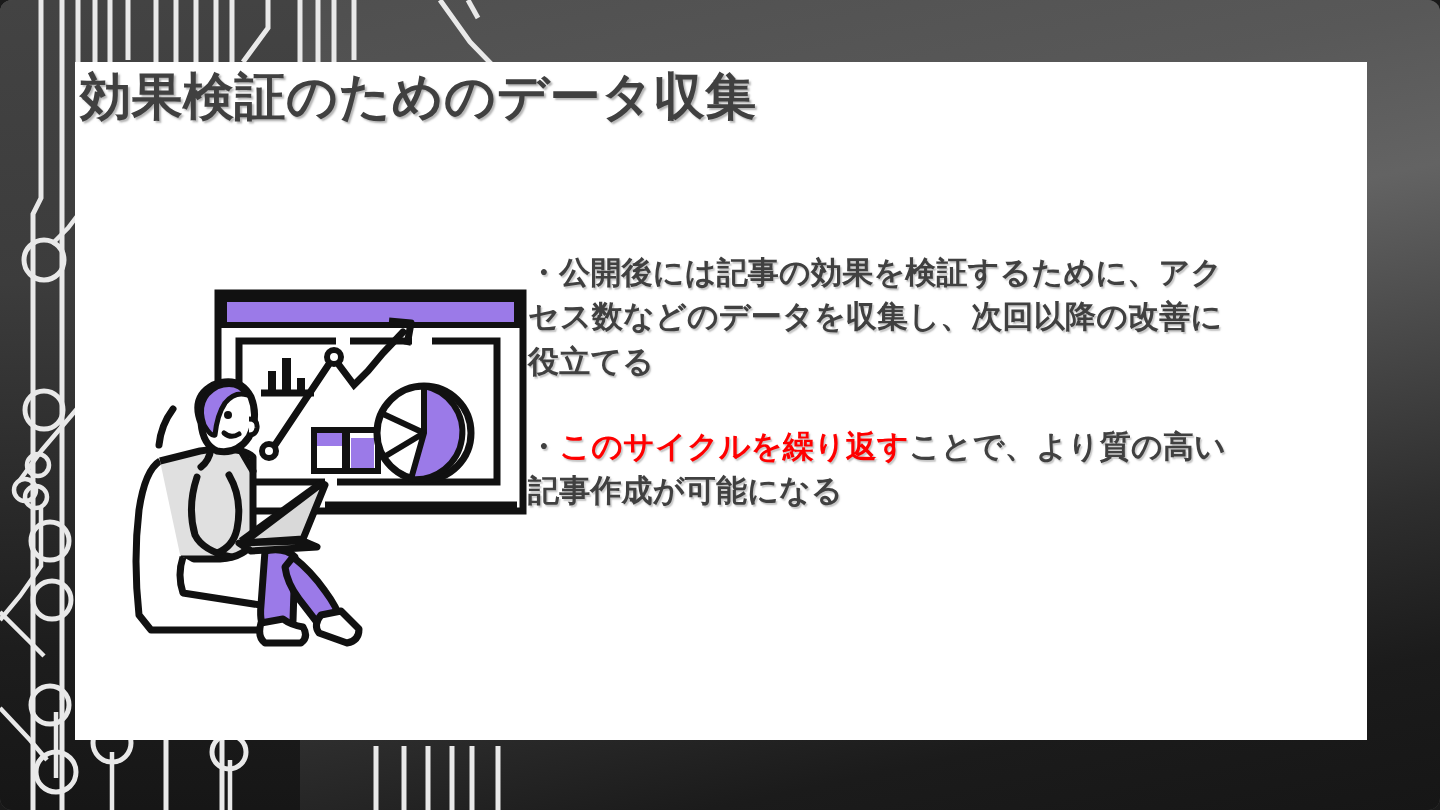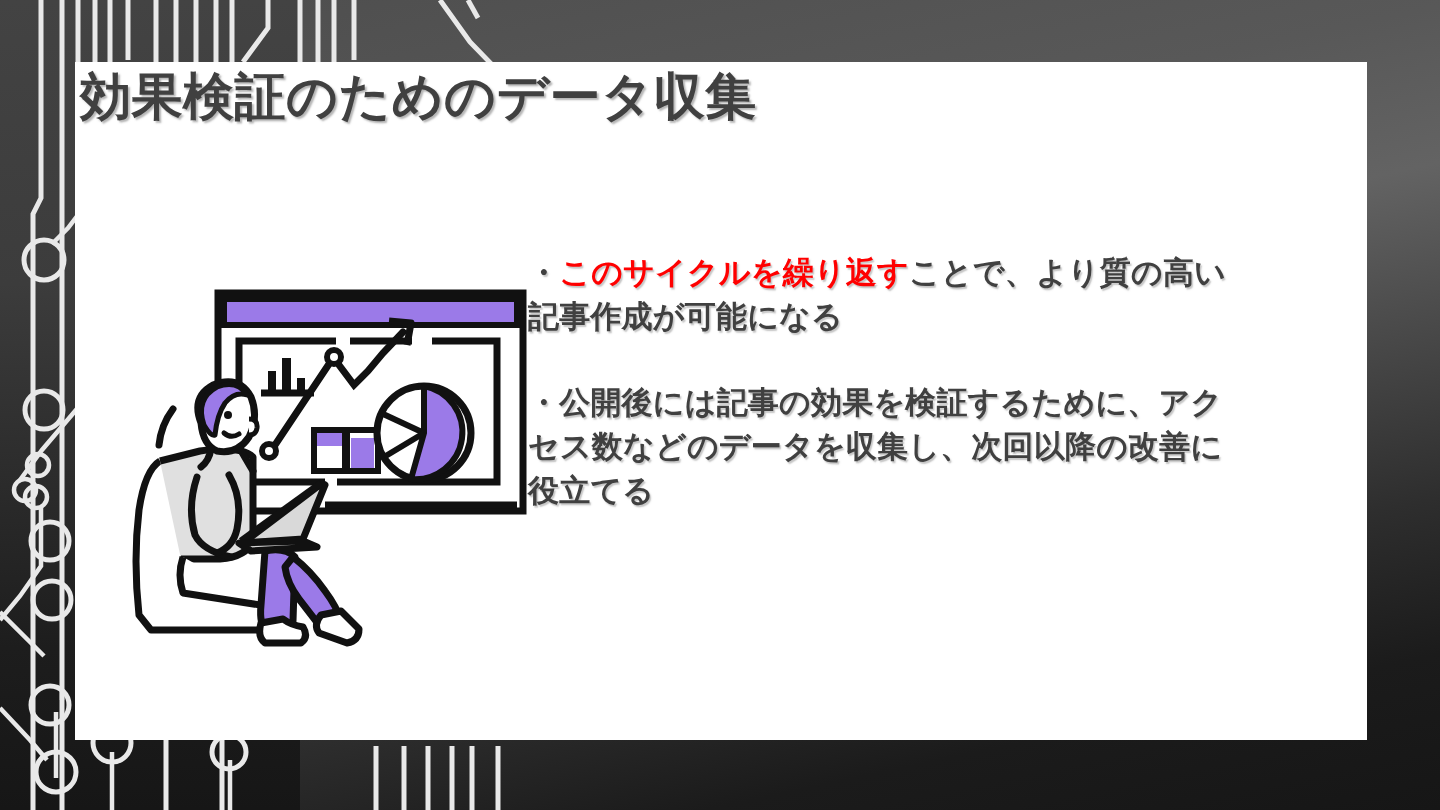--- a/index.html
+++ b/index.html
@@ -7,20 +7,21 @@
     padding: 0;
     background: #1a1a1a;
   }
   #slide {
     position: relative;
     width: 1440px;
     height: 810px;
     overflow: hidden;
     font-family: "DejaVu Sans", "Liberation Sans", sans-serif;
     background: #4a4a4a;
+    border-radius: 12px;
   }
 
   
   .bg-base {
     position: absolute;
     inset: 0;
     background:
       linear-gradient(168deg,
         #4d4d4d 0%,
         #585858 28%,
@@ -258,17 +259,17 @@
     </g>
 
     <g>
       <path d="M118 258 L192 202 L196 198 L200 200 L178 254 Z" fill="#D9D9D9" stroke="#111111" stroke-width="7" stroke-linejoin="round"></path>
       <path d="M116 256 L196 198" fill="none" stroke="#111111" stroke-width="7"></path>
       <path d="M114 258 L178 256 L192 262 L126 266 Z" fill="#D9D9D9" stroke="#111111" stroke-width="7" stroke-linejoin="round"></path>
     </g>
   </svg>
 
   <div class="body-col">
+    <div class="para">・公開後には記事の効果を検証するために、アクセス数などのデータを収集し、次回以降の改善に役立てる</div>
     <div class="para"><span>・</span><span class="hl-red">このサイクルを繰り返す</span><span>ことで、より質の高い記事作成が可能になる</span></div>
-    <div class="para">・公開後には記事の効果を検証するために、アクセス数などのデータを収集し、次回以降の改善に役立てる</div>
   </div>
 
 </div>
 
 </body></html>

